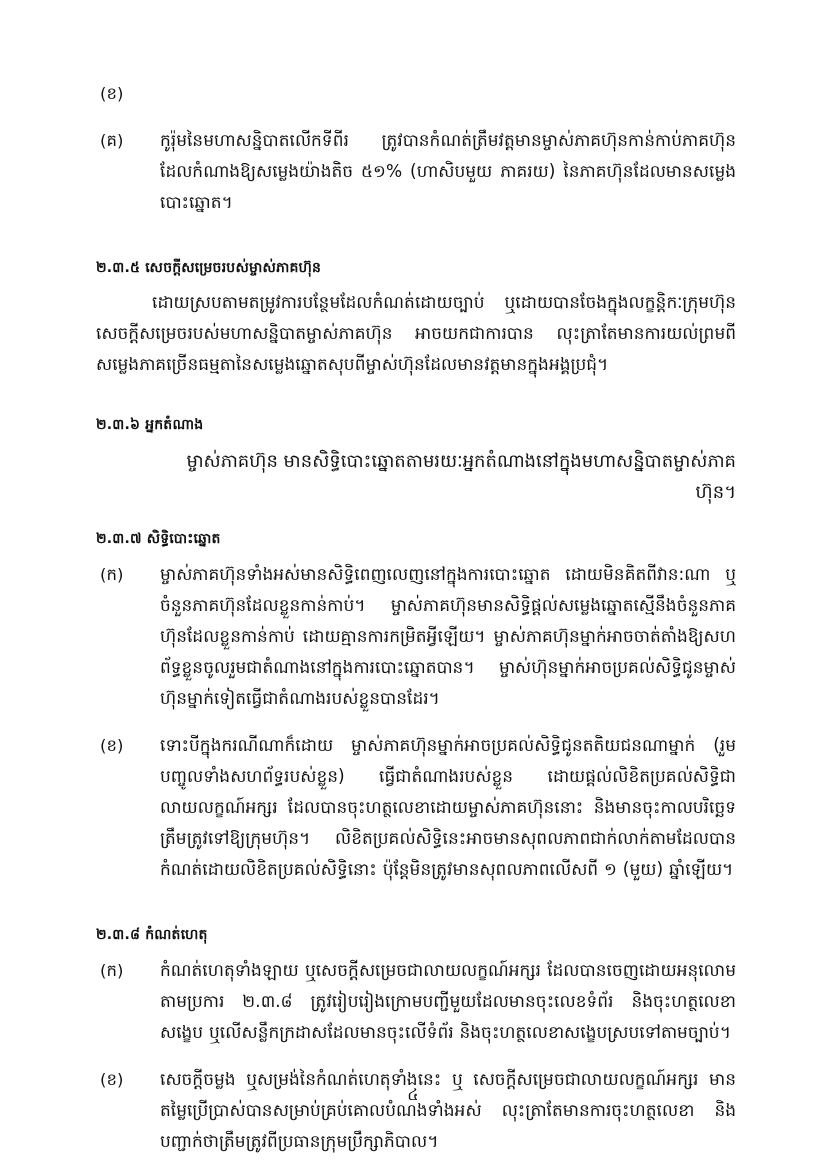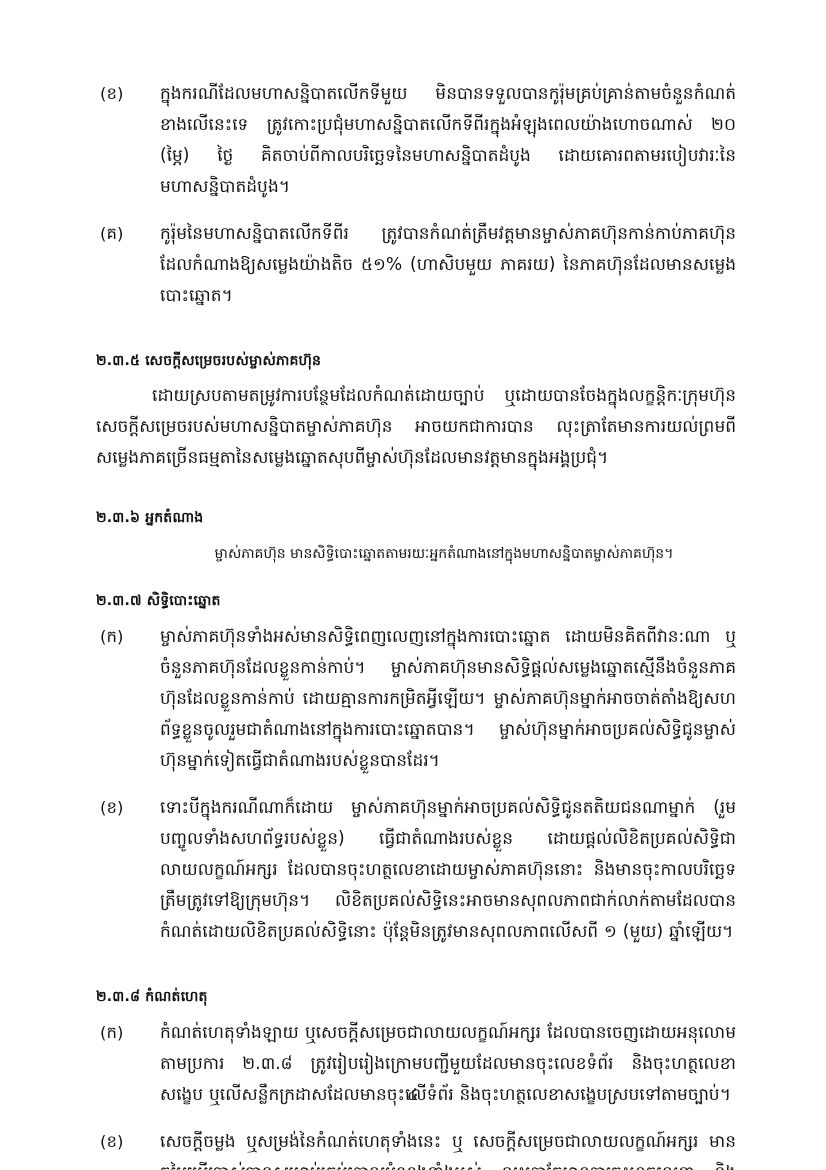--- a/index.html
+++ b/index.html
@@ -58,23 +58,23 @@
   }
   .para {
     font-size: 17px;
     line-height: 31px;
     text-align: justify;
     text-indent: 56px;
     margin-bottom: 10px;
     font-family: Liberation Mono, monospace;
   }
   .para-plain {
-    font-size: 14px;
+    font-size: 18px;
     line-height: 31px;
-    text-align: center;
+    text-align: right;
     text-indent: 56px;
     margin-bottom: 16px;
   }
   .spacer-sm { height: 6px; }
   .page-number {
     position: absolute;
     left: 0;
     right: 0;
     top: 1085px;
     text-align: center;
@@ -83,21 +83,20 @@
   }
 </style>
 </head>
 <body>
 
 <div class="page">
   <div class="content">
 
     <div class="clause">
       <div class="clause-marker">(ខ)</div>
-      <div class="clause-body">ក្នុងករណីដែលមហាសន្និបាតលើកទីមួយ  មិនបានទទួលបានកូរ៉ុមគ្រប់គ្រាន់តាមចំនួនកំណត់ខាងលើនេះទេ ត្រូវកោះប្រជុំមហាសន្និបាតលើកទីពីរក្នុងអំឡុងពេលយ៉ាងហោចណាស់ ២០ (ម្ភៃ) ថ្ងៃ គិតចាប់ពីកាលបរិច្ឆេទនៃមហាសន្និបាតដំបូង ដោយគោរពតាមរបៀបវារៈនៃមហាសន្និបាតដំបូង។</div>
     </div>
 
     <div class="clause">
       <div class="clause-marker">(គ)</div>
       <div class="clause-body">កូរ៉ុមនៃមហាសន្និបាតលើកទីពីរ ត្រូវបានកំណត់ត្រឹមវត្តមានម្ចាស់ភាគហ៊ុនកាន់កាប់ភាគហ៊ុន ដែលកំណាងឱ្យសម្លេងយ៉ាងតិច ៥១% (ហាសិបមួយ ភាគរយ) នៃភាគហ៊ុនដែលមានសម្លេងបោះឆ្នោត។</div>
     </div>
 
     <div class="spacer-sm"></div>
 
     <div class="heading">២.៣.៥ សេចក្ដីសម្រេចរបស់ម្ចាស់ភាគហ៊ុន</div>

